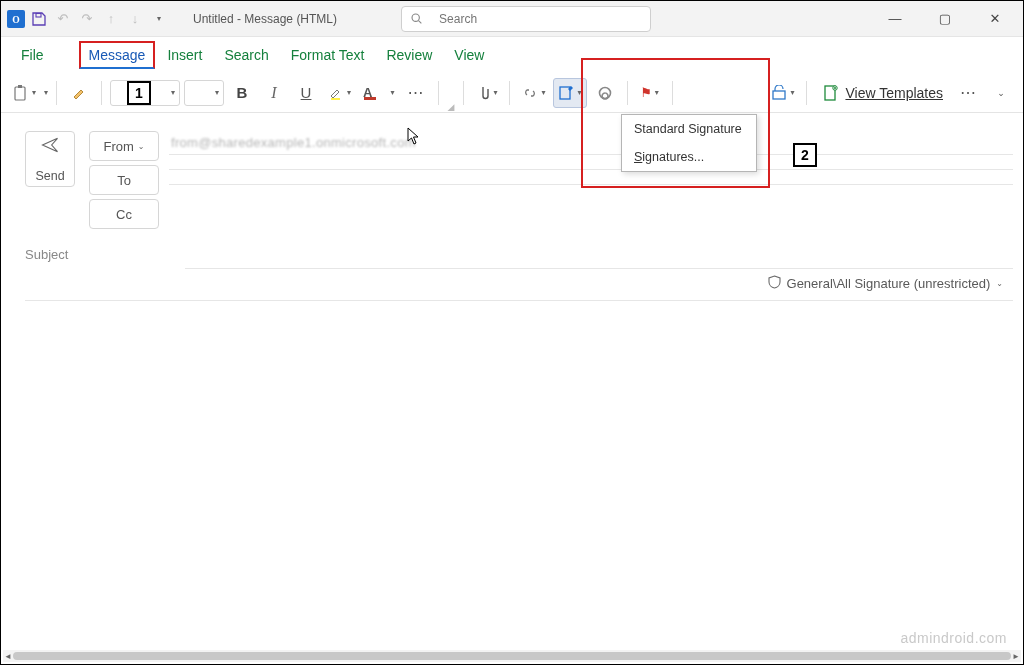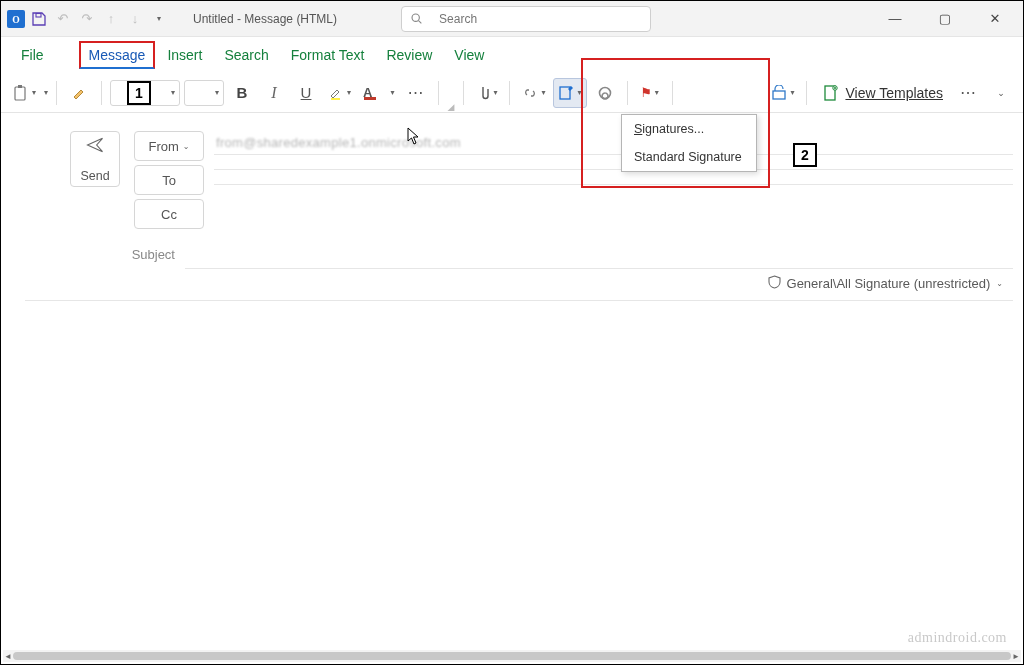--- a/index.html
+++ b/index.html
@@ -145,21 +145,21 @@
   
   .compose-wrap {
     padding: 18px 10px 0 24px;
   }
   .row { display:flex; align-items:center; margin-bottom:10px; }
   .send-btn {
     width:50px; height:56px;
     border:1px solid #d6d6d6;
     border-radius:4px;
     display:flex;flex-direction:column;align-items:center;justify-content:center;
-    gap:14px; color:#555; cursor:pointer; font-size:12.5px;margin-left:45px;
+    gap:14px; color:#555; cursor:pointer; font-size:12.5px;
   }
   .send-btn svg { width:20px; height:20px; }
   .field-btn {
     width:70px; height:30px;
     border:1px solid #d6d6d6;
     border-radius:4px;
     display:flex;align-items:center;justify-content:center;
     gap:4px; color:#555; cursor:pointer;
     font-size:13px;
   }
@@ -171,40 +171,40 @@
     margin-left:10px;
     display:flex;align-items:center;
   }
   .blurred-text {
     color:#b5b5b5;
     font-size:13px;
     filter: blur(1px);
     letter-spacing:0.3px;
   }
   .subject-row { display:flex; align-items:center; margin-top:4px; }
-  .subject-label { color:#888; font-size:13px; width:150px; text-align:right;}
+  .subject-label { color:#888; font-size:13px; width:150px; text-align:left;}
   .classification {
     margin-left:auto; display:flex; align-items:center; gap:6px;
     color:#595959; font-size:13px; padding-right:10px; cursor:pointer;
   }
   .shield-icon { font-size:13px; }
 
   
   .cursor-arrow {
     position:absolute;
     left:406px; top:126px;
     font-size:14px; color:#000;
     z-index:25;
     pointer-events:none;
   }
 
   
   .watermark {
     position:absolute; right:16px; bottom:18px;
-    color:#c9c9c9; font-size:14px; letter-spacing:0.5px;font-family:Liberation Serif, serif;
+    color:#c9c9c9; font-size:14px; letter-spacing:0.5px;
   }
   .hscroll {
     position:absolute; left:2px; bottom:2px; right:2px; height:12px;
     background:#f3f3f3;
   }
   .hscroll-thumb {
     position:absolute; left:10px; top:2px; right:10px; height:8px;
     background:#c8c8c8; border-radius:4px;
   }
   .hscroll-arrow-l, .hscroll-arrow-r {
@@ -375,22 +375,22 @@
       </div>
   </div>
 </div>
 
 <div class="callout-num callout1">1</div>
 <div class="callout-num callout2">2</div>
 
 <div class="red-box-sig"></div>
 
 <div class="sig-menu">
+  <div class="sig-item">Standard Signature</div>
   <div class="sig-item"><u>S</u>ignatures...</div>
-  <div class="sig-item">Standard Signature</div>
 </div>
 
 <div class="cursor-arrow">
   <svg width="14" height="18" viewBox="0 0 14 18">
       <path d="M1 1 L1 14 L4.5 11 L7 17 L9 16 L6.5 10 L11 10 Z" fill="#fff" stroke="#000" stroke-width="1"></path>
     </svg>
 </div>
 
 <div class="compose-wrap">
   <div class="row" style="align-items:flex-start;">

